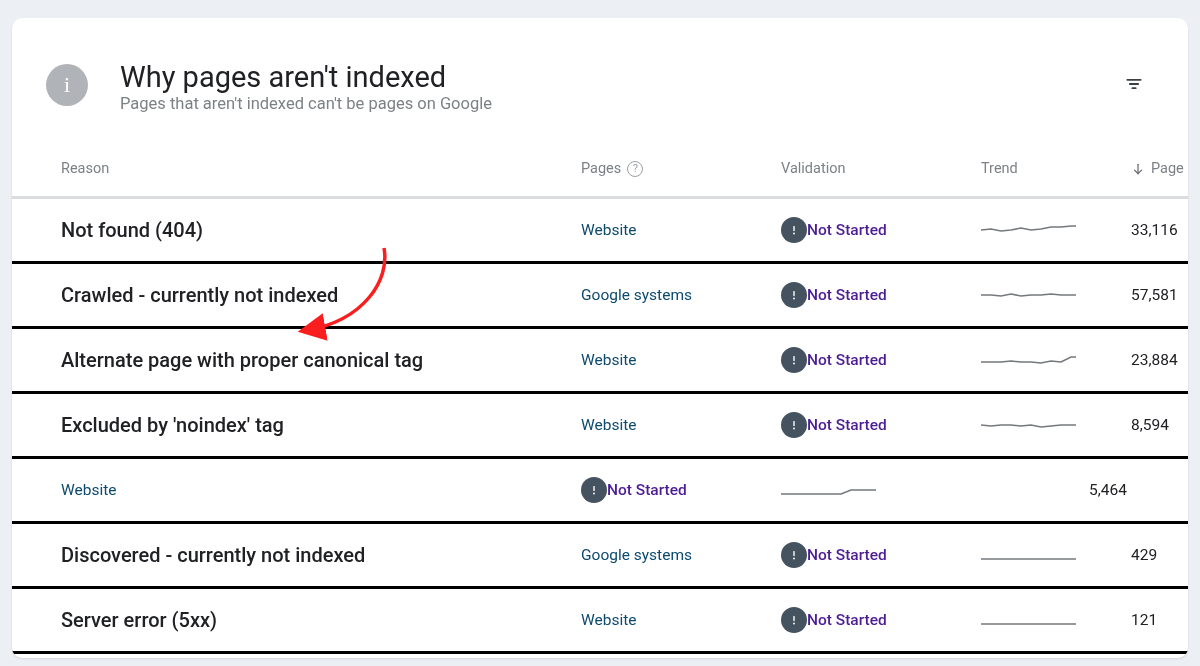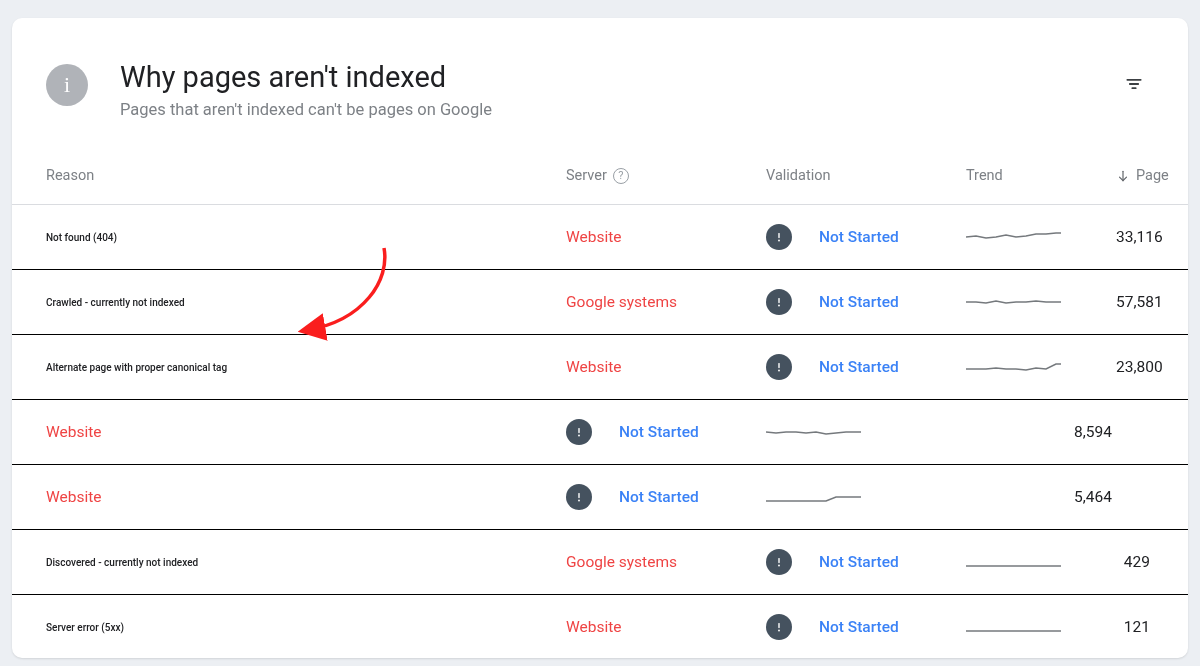--- a/index.html
+++ b/index.html
@@ -43,21 +43,20 @@
     font-size: 22px;
     font-weight: 500;
     font-family: Georgia, serif;
   }
   .titles { flex: 1; }
   .title {
     font-size: 29px;
     color: #202124;
     font-weight: 400;
     letter-spacing: 0;
-    margin-bottom: 6px;
   }
   .subtitle {
     font-size: 16.5px;
     color: #7d8186;
     font-weight: 400;
   }
   .filter-btn {
     width: 40px;
     height: 40px;
     border-radius: 50%;
@@ -68,22 +67,22 @@
     margin-top: 4px;
   }
   .filter-icon { width: 20px; height: 20px; }
   .table {
     width: 100%;
   }
   .thead, .trow {
     display: grid;
     grid-template-columns: 520px 200px 200px 150px 1fr;
     align-items: center;
-    padding: 0 34px;
-    border-bottom: 1px solid #000000;
+    padding: 0 49px;
+    border-bottom: 3px solid #000000;
   }
   .thead {
     height: 58px;
     color: #7d8186;
     font-size: 14.5px;
     font-weight: 400;
     border-bottom-color: #dadce0;
   }
   .th { display: flex; align-items: center; gap: 6px; }
   .th.pages { justify-content: flex-end; }
@@ -103,35 +102,35 @@
     display: inline-flex;
     align-items: center;
     justify-content: center;
     color: #5f6368;
   }
   .trow {
     height: 65px;
     cursor: pointer;
   }
   .td-reason {
-    font-size: 10px;
+    font-size: 20px;
     color: #202124;
     font-weight: 500;
   }
   .td-source {
     font-size: 15.5px;
-    color: #ef4444;
+    color: #0c4a6e;
     font-weight: 400;
   }
   .td-validation {
     display: flex;
     align-items: center;
-    gap: 27px;
+    gap: 0;
     font-size: 15.5px;
-    color: #3b82f6;
+    color: #4c1d95;
     font-weight: 500;
     text-align: right;
   }
   .badge-warn {
     width: 26px; height: 26px;
     border-radius: 50%;
     background: #45525f;
     display: inline-flex;
     align-items: center;
     justify-content: center;
@@ -185,21 +184,21 @@
         <line x1="7" y1="12" x2="17" y2="12"></line>
         <line x1="10" y1="17" x2="14" y2="17"></line>
       </svg>
     </div>
   </div>
 
   <div class="table">
     <div class="thead">
       <div class="th">Reason</div>
       <div class="th">
-        <span>Server</span>
+        <span>Pages</span>
         <span class="help-icon">?</span>
       </div>
       <div class="th">Validation</div>
       <div class="th">Trend</div>
       <div class="th pages">
         <span class="sort-arrow">
           <svg viewBox="0 0 24 24" width="14" height="14" fill="none" stroke="#5f6368" stroke-width="2" stroke-linecap="round" stroke-linejoin="round">
             <line x1="12" y1="4" x2="12" y2="20"></line>
             <polyline points="6 14 12 20 18 14"></polyline>
           </svg>
@@ -257,23 +256,24 @@
                 <rect x="10.8" y="5" width="2.4" height="9" rx="1.2"></rect>
               </svg>
             </span>
             <span>Not Started</span>
           </div>
           <div class="td-trend">
             <svg class="spark" viewBox="0 0 95 20">
               <path d="M0 12 L10 12 L20 12 L30 11 L40 12 L50 12 L60 13 L70 11 L80 12 L90 7 L95 7" stroke="#75797d" stroke-width="1.6" fill="none"></path>
             </svg>
           </div>
-          <div class="td-pages">23,800</div>
-        </div>
-        <div class="trow">
+          <div class="td-pages">23,884</div>
+        </div>
+        <div class="trow">
+          <div class="td-reason">Excluded by 'noindex' tag</div>
           <div class="td-source">Website</div>
           <div class="td-validation">
             <span class="badge-warn">
               <svg viewBox="0 0 24 24" fill="#fff">
                 <circle cx="12" cy="18" r="1.6"></circle>
                 <rect x="10.8" y="5" width="2.4" height="9" rx="1.2"></rect>
               </svg>
             </span>
             <span>Not Started</span>
           </div>

